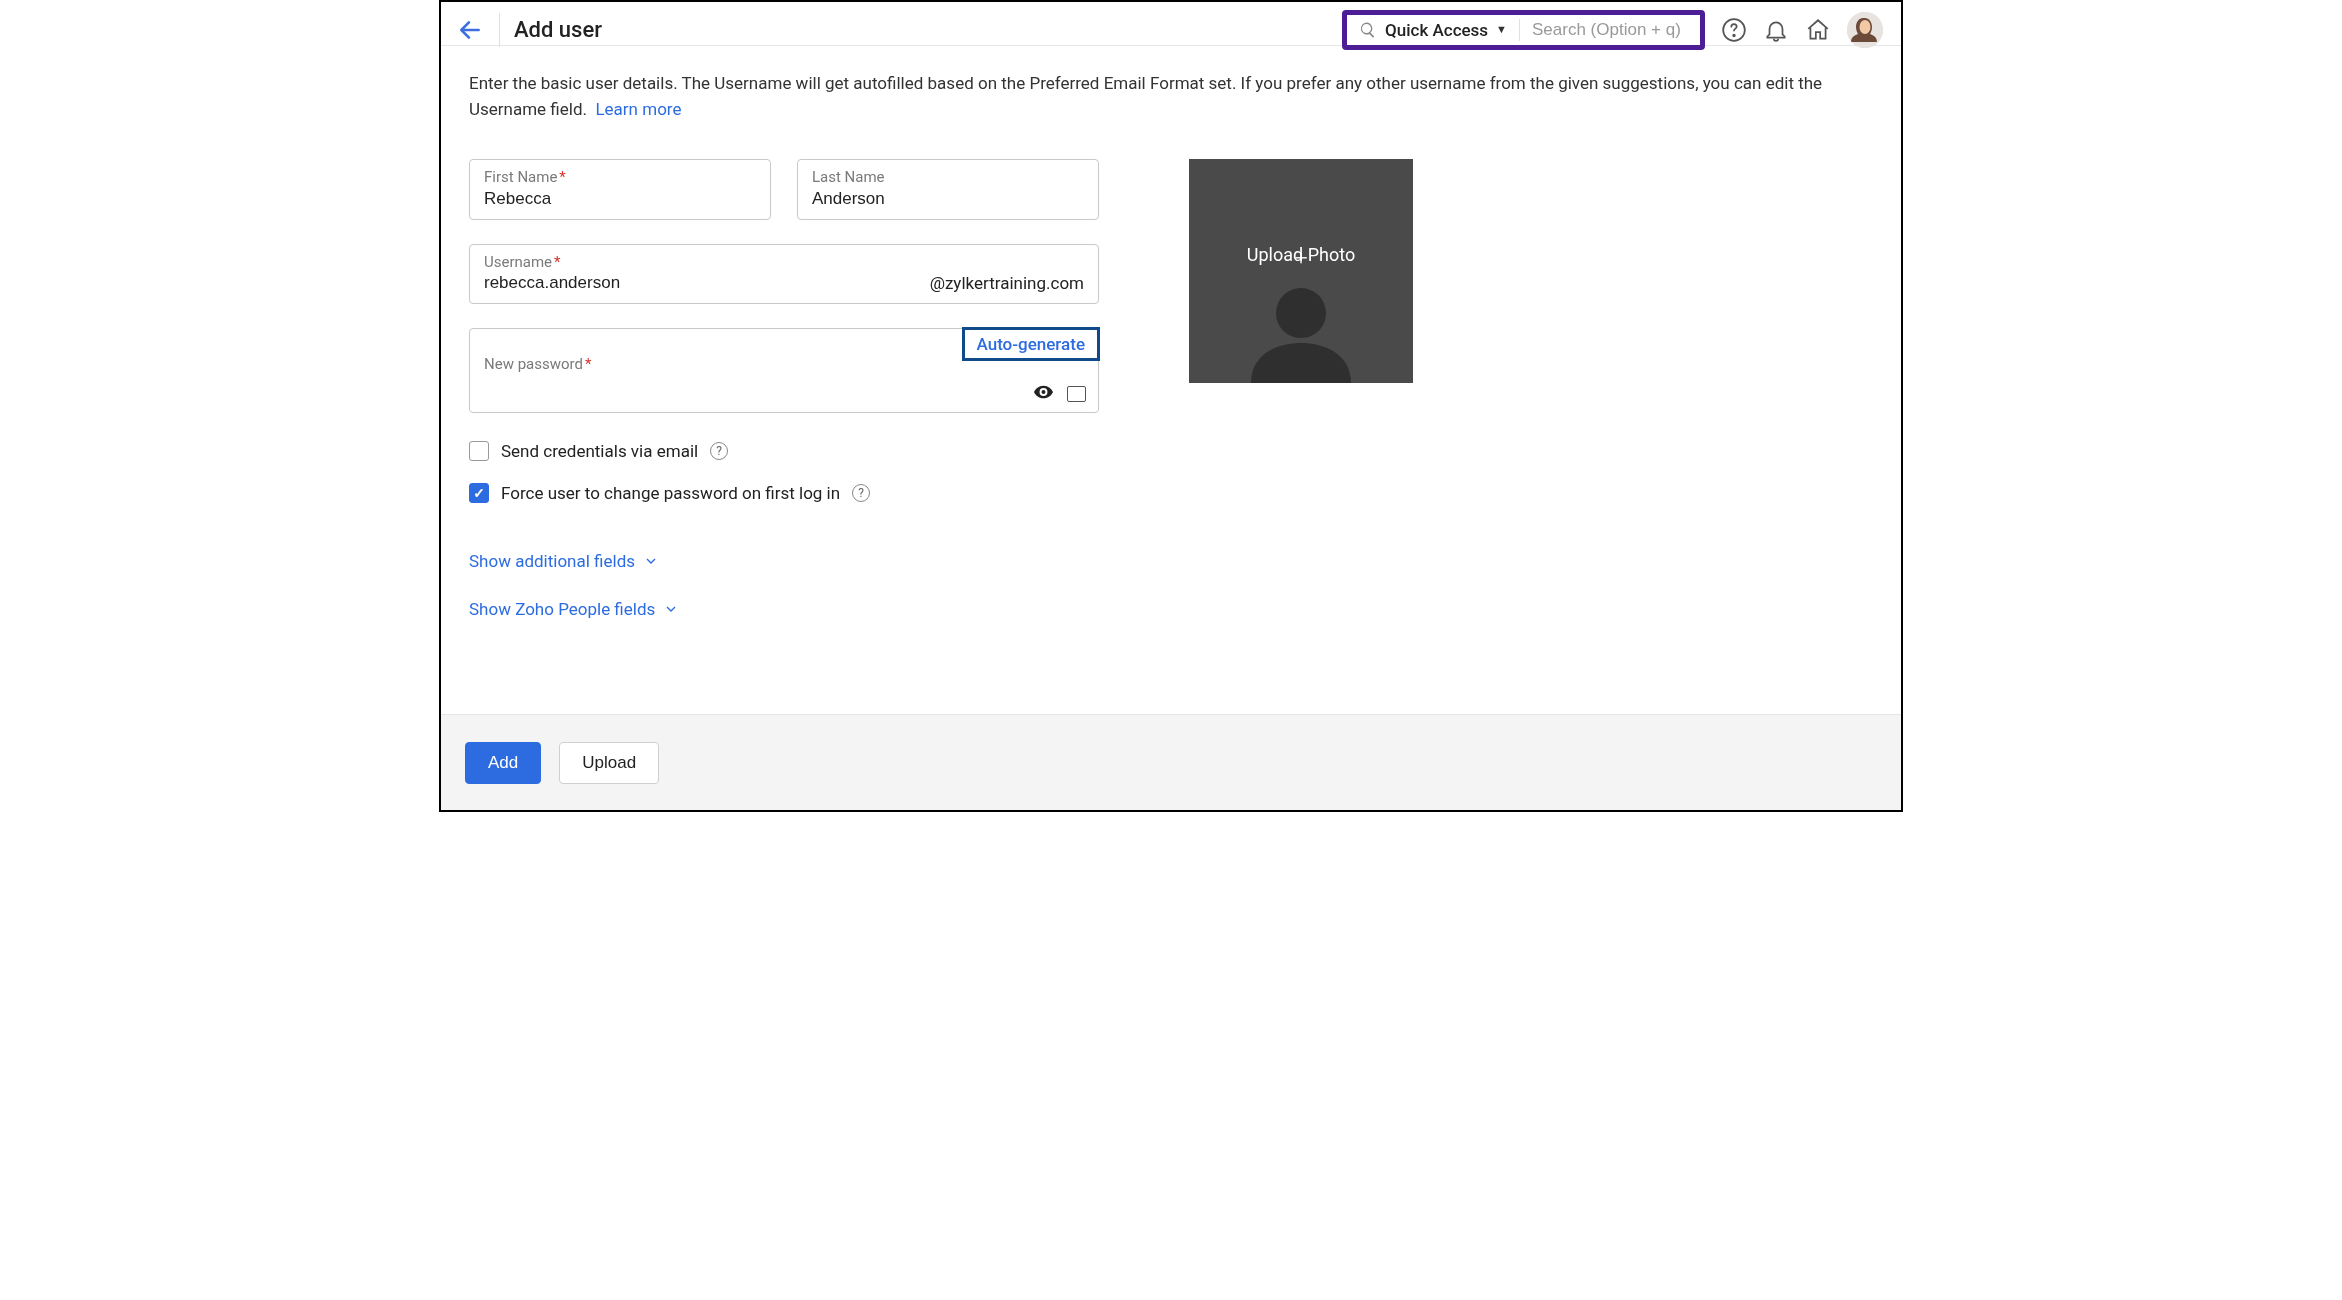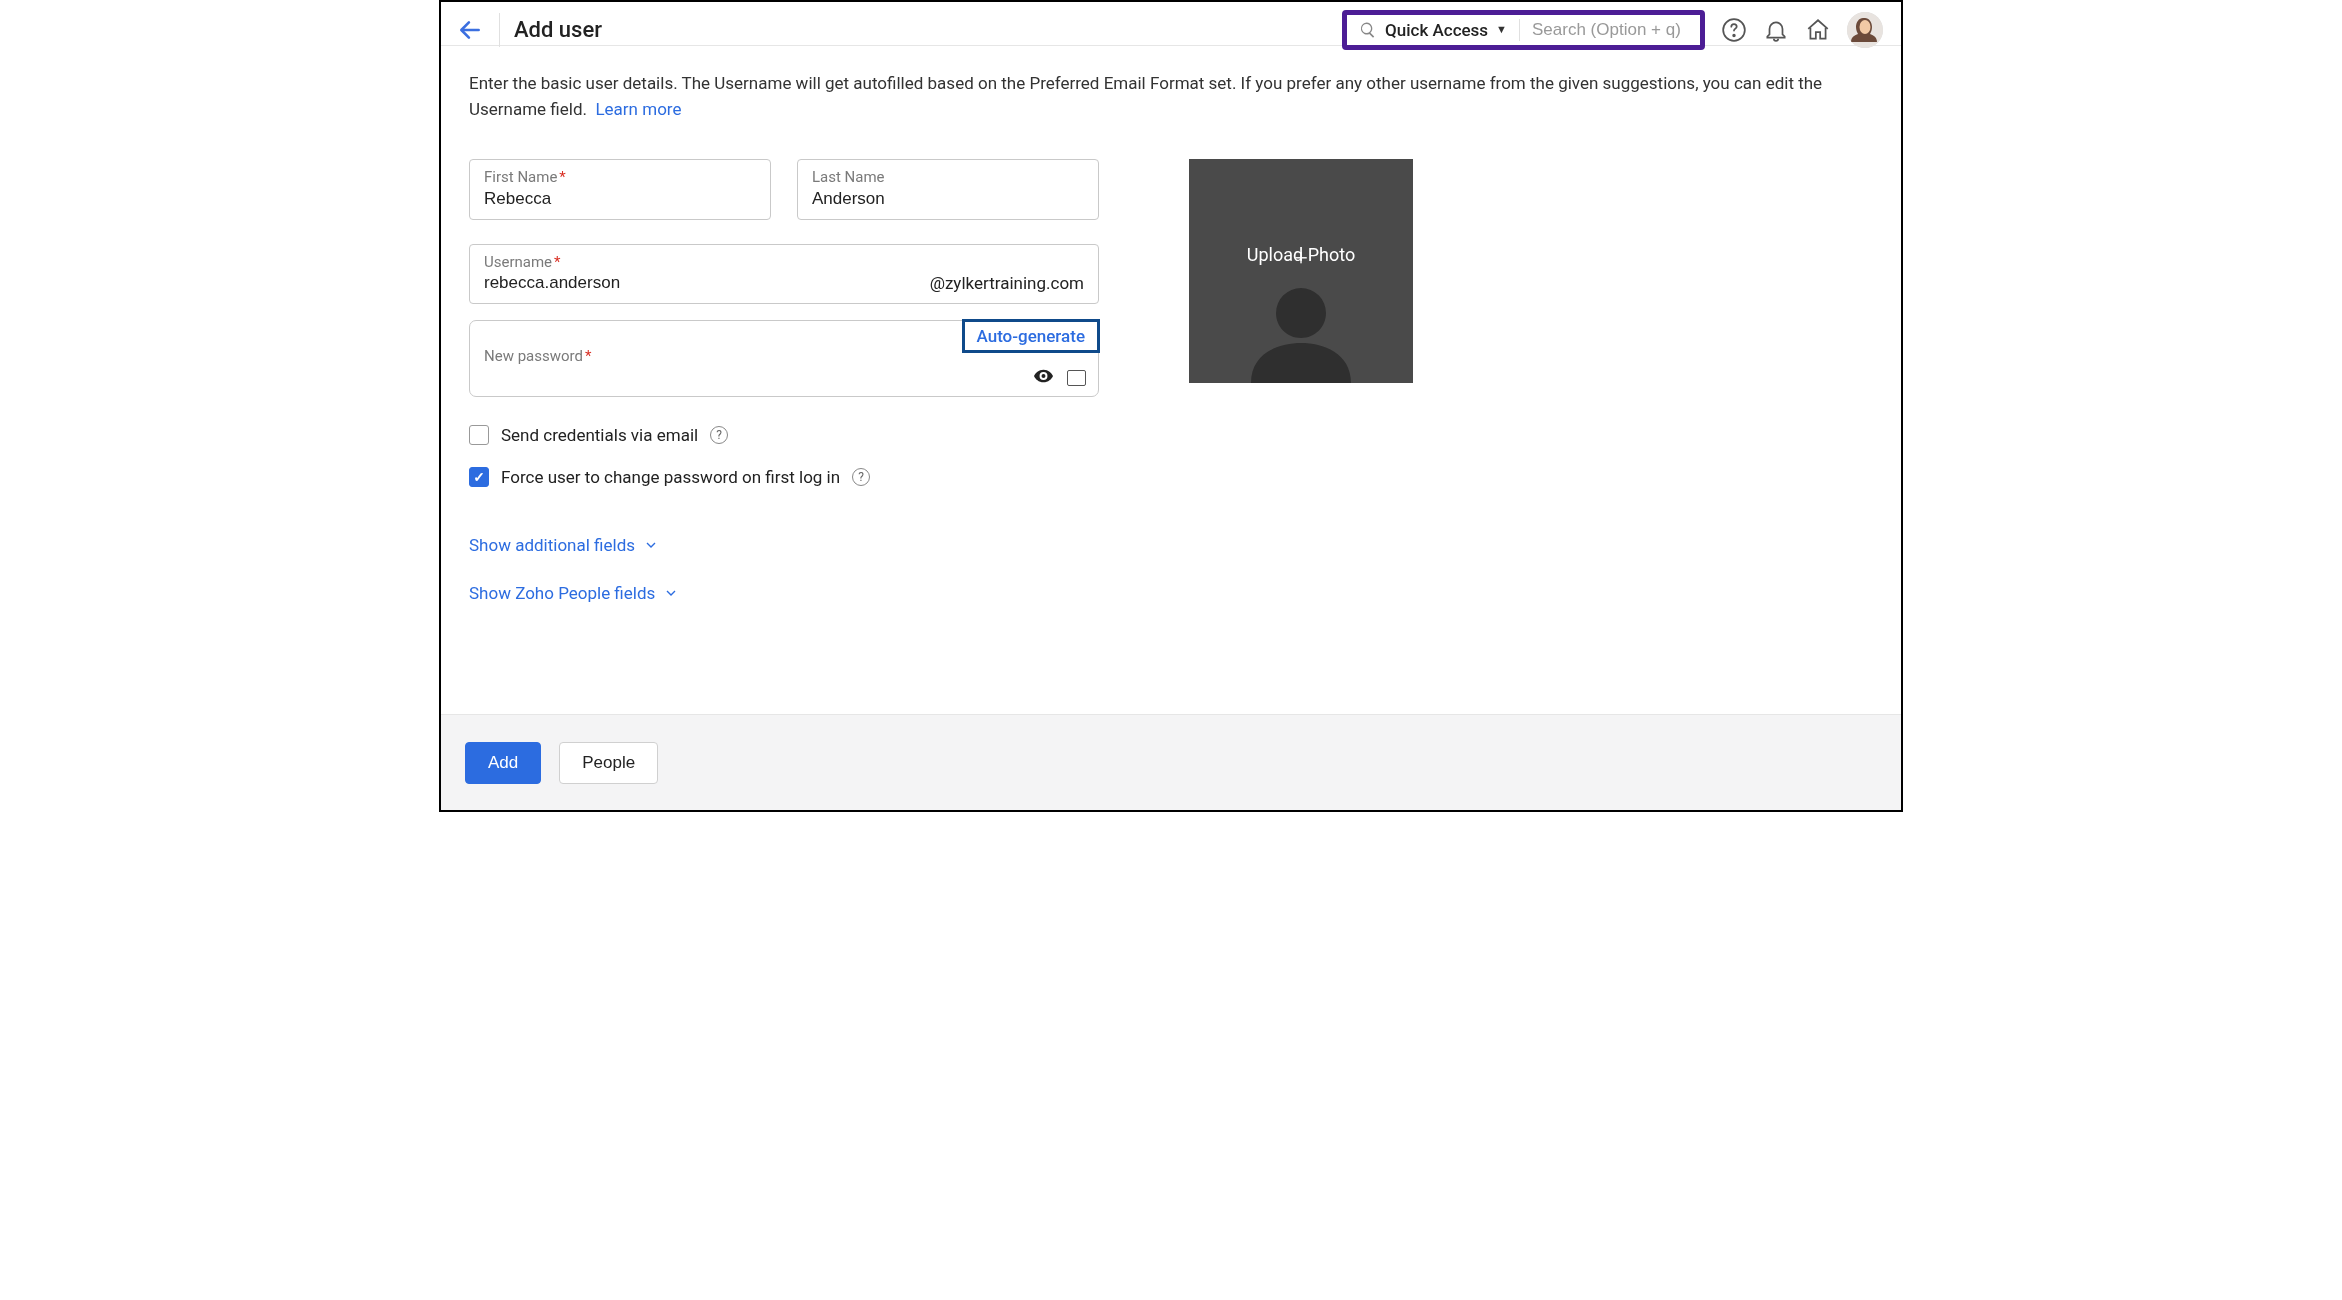--- a/index.html
+++ b/index.html
@@ -118,21 +118,21 @@
   }
   .req { color:#d93025; margin-left:2px;}
   .field input {
     border:none; outline:none; font-size:17px; width:100%; color:#222;
   }
   .f-first, .f-last { flex:1; }
   .f-user { margin-top: 24px; position:relative;}
   .username-wrap { display:flex; align-items:center; }
   .username-wrap input { flex:1; }
   .domain { font-size:17px; color:#222; white-space:nowrap; padding-left:8px;}
-  .f-pass { margin-top:16px; position:relative; padding-top:26px; padding-bottom:8px;border-radius:7px;}
+  .f-pass { margin-top:24px; position:relative; padding-top:26px; padding-bottom:16px;}
   .auto-gen {
     position:absolute;
     top:-2px; right:-2px;
     border:3px solid #0f4a8a;
     color:#2c6ce0;
     font-size:17px;
     font-weight:500;
     padding:4px 12px 4px 12px;
     background:#fff;
     cursor:pointer;
@@ -339,14 +339,14 @@
         </div>
         <div class="plus">＋</div>
         <div class="txt">Upload Photo</div>
       </div>
     </div>
   </div>
 </div>
 
 <div class="footer">
   <button class="btn btn-primary">Add</button>
-  <button class="btn btn-secondary">People</button>
+  <button class="btn btn-secondary">Upload</button>
 </div>
 
 </body></html>

